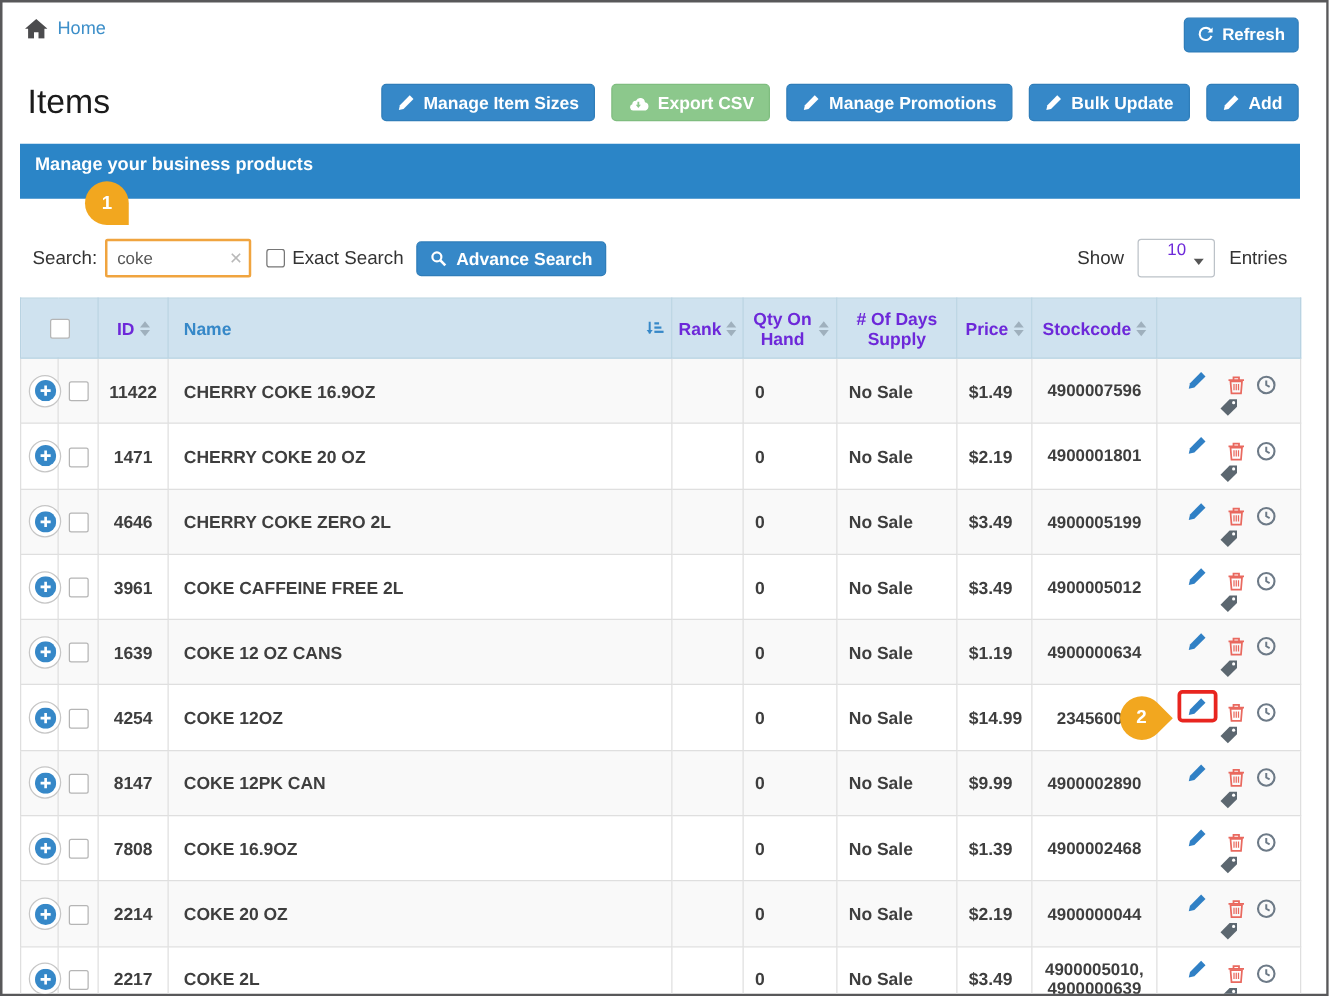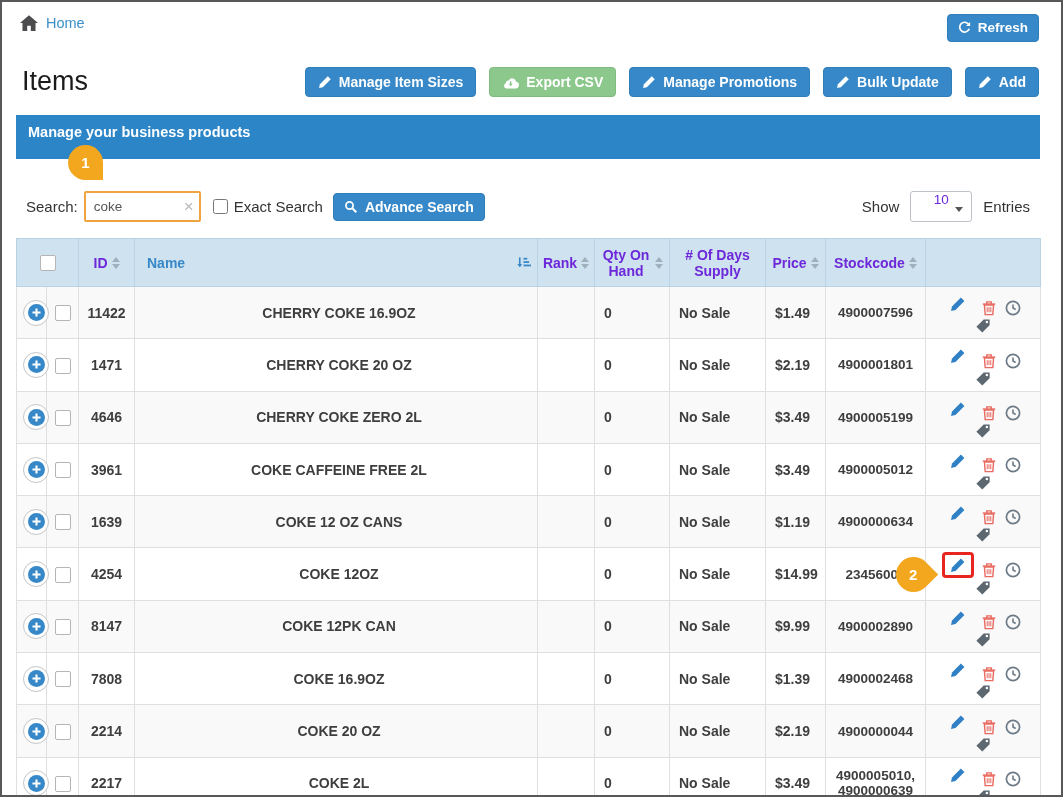--- a/index.html
+++ b/index.html
@@ -39,21 +39,21 @@
       display:flex;align-items:center;padding:0 8px;color:#6d28d9;font-size:13.5px;cursor:pointer;flex-direction:column;}
   .select .chev{margin-left:auto;width:0;height:0;border-left:4px solid transparent;border-right:4px solid transparent;border-top:5px solid #555;}
   
   table{width:1024px;border-collapse:collapse;table-layout:fixed;font-size:14px;}
   thead th{background:#cfe2ef;border:1px solid #b9d3e2;color:#6d28d9;font-weight:700;height:48px;padding:4px 6px;vertical-align:middle;}
   th.h-name{text-align:left;padding-left:12px;color:#3688c8;}
   th .th-flex{display:flex;align-items:center;justify-content:center;gap:4px;}
   th.h-name .th-flex{justify-content:space-between;}
   tbody td{border:1px solid #dfdfdf;height:40px;padding:4px 6px;color:#3e3e3e;font-weight:700;vertical-align:middle;}
   tbody tr:nth-child(odd){background:#f9f9f9;}
-  td.col-name{text-align:center;padding-left:12px;margin-top:24px;}
+  td.col-name{text-align:left;padding-left:12px;margin-top:24px;}
   td.col-id{text-align:center;}
   td.col-qty,td.col-days,td.col-price{text-align:left;padding-left:9px;}
   td.col-stock{text-align:center;font-size:13.5px;}
   td.col-expand,td.col-check{text-align:center;}
   .sort{display:inline-flex;flex-direction:column;gap:2px;vertical-align:middle;}
   .sort i{width:0;height:0;border-left:4px solid transparent;border-right:4px solid transparent;}
   .sort .up{border-bottom:5px solid #9fb0bd;}
   .sort .down{border-top:5px solid #9fb0bd;}
   .checkbox{display:inline-block;width:16px;height:16px;background:#fff;border:1px solid #b5b5b5;border-radius:2px;vertical-align:middle;}
   .expand-btn{display:inline-flex;width:26px;height:26px;border:1px solid #c6c6c6;border-radius:50%;

